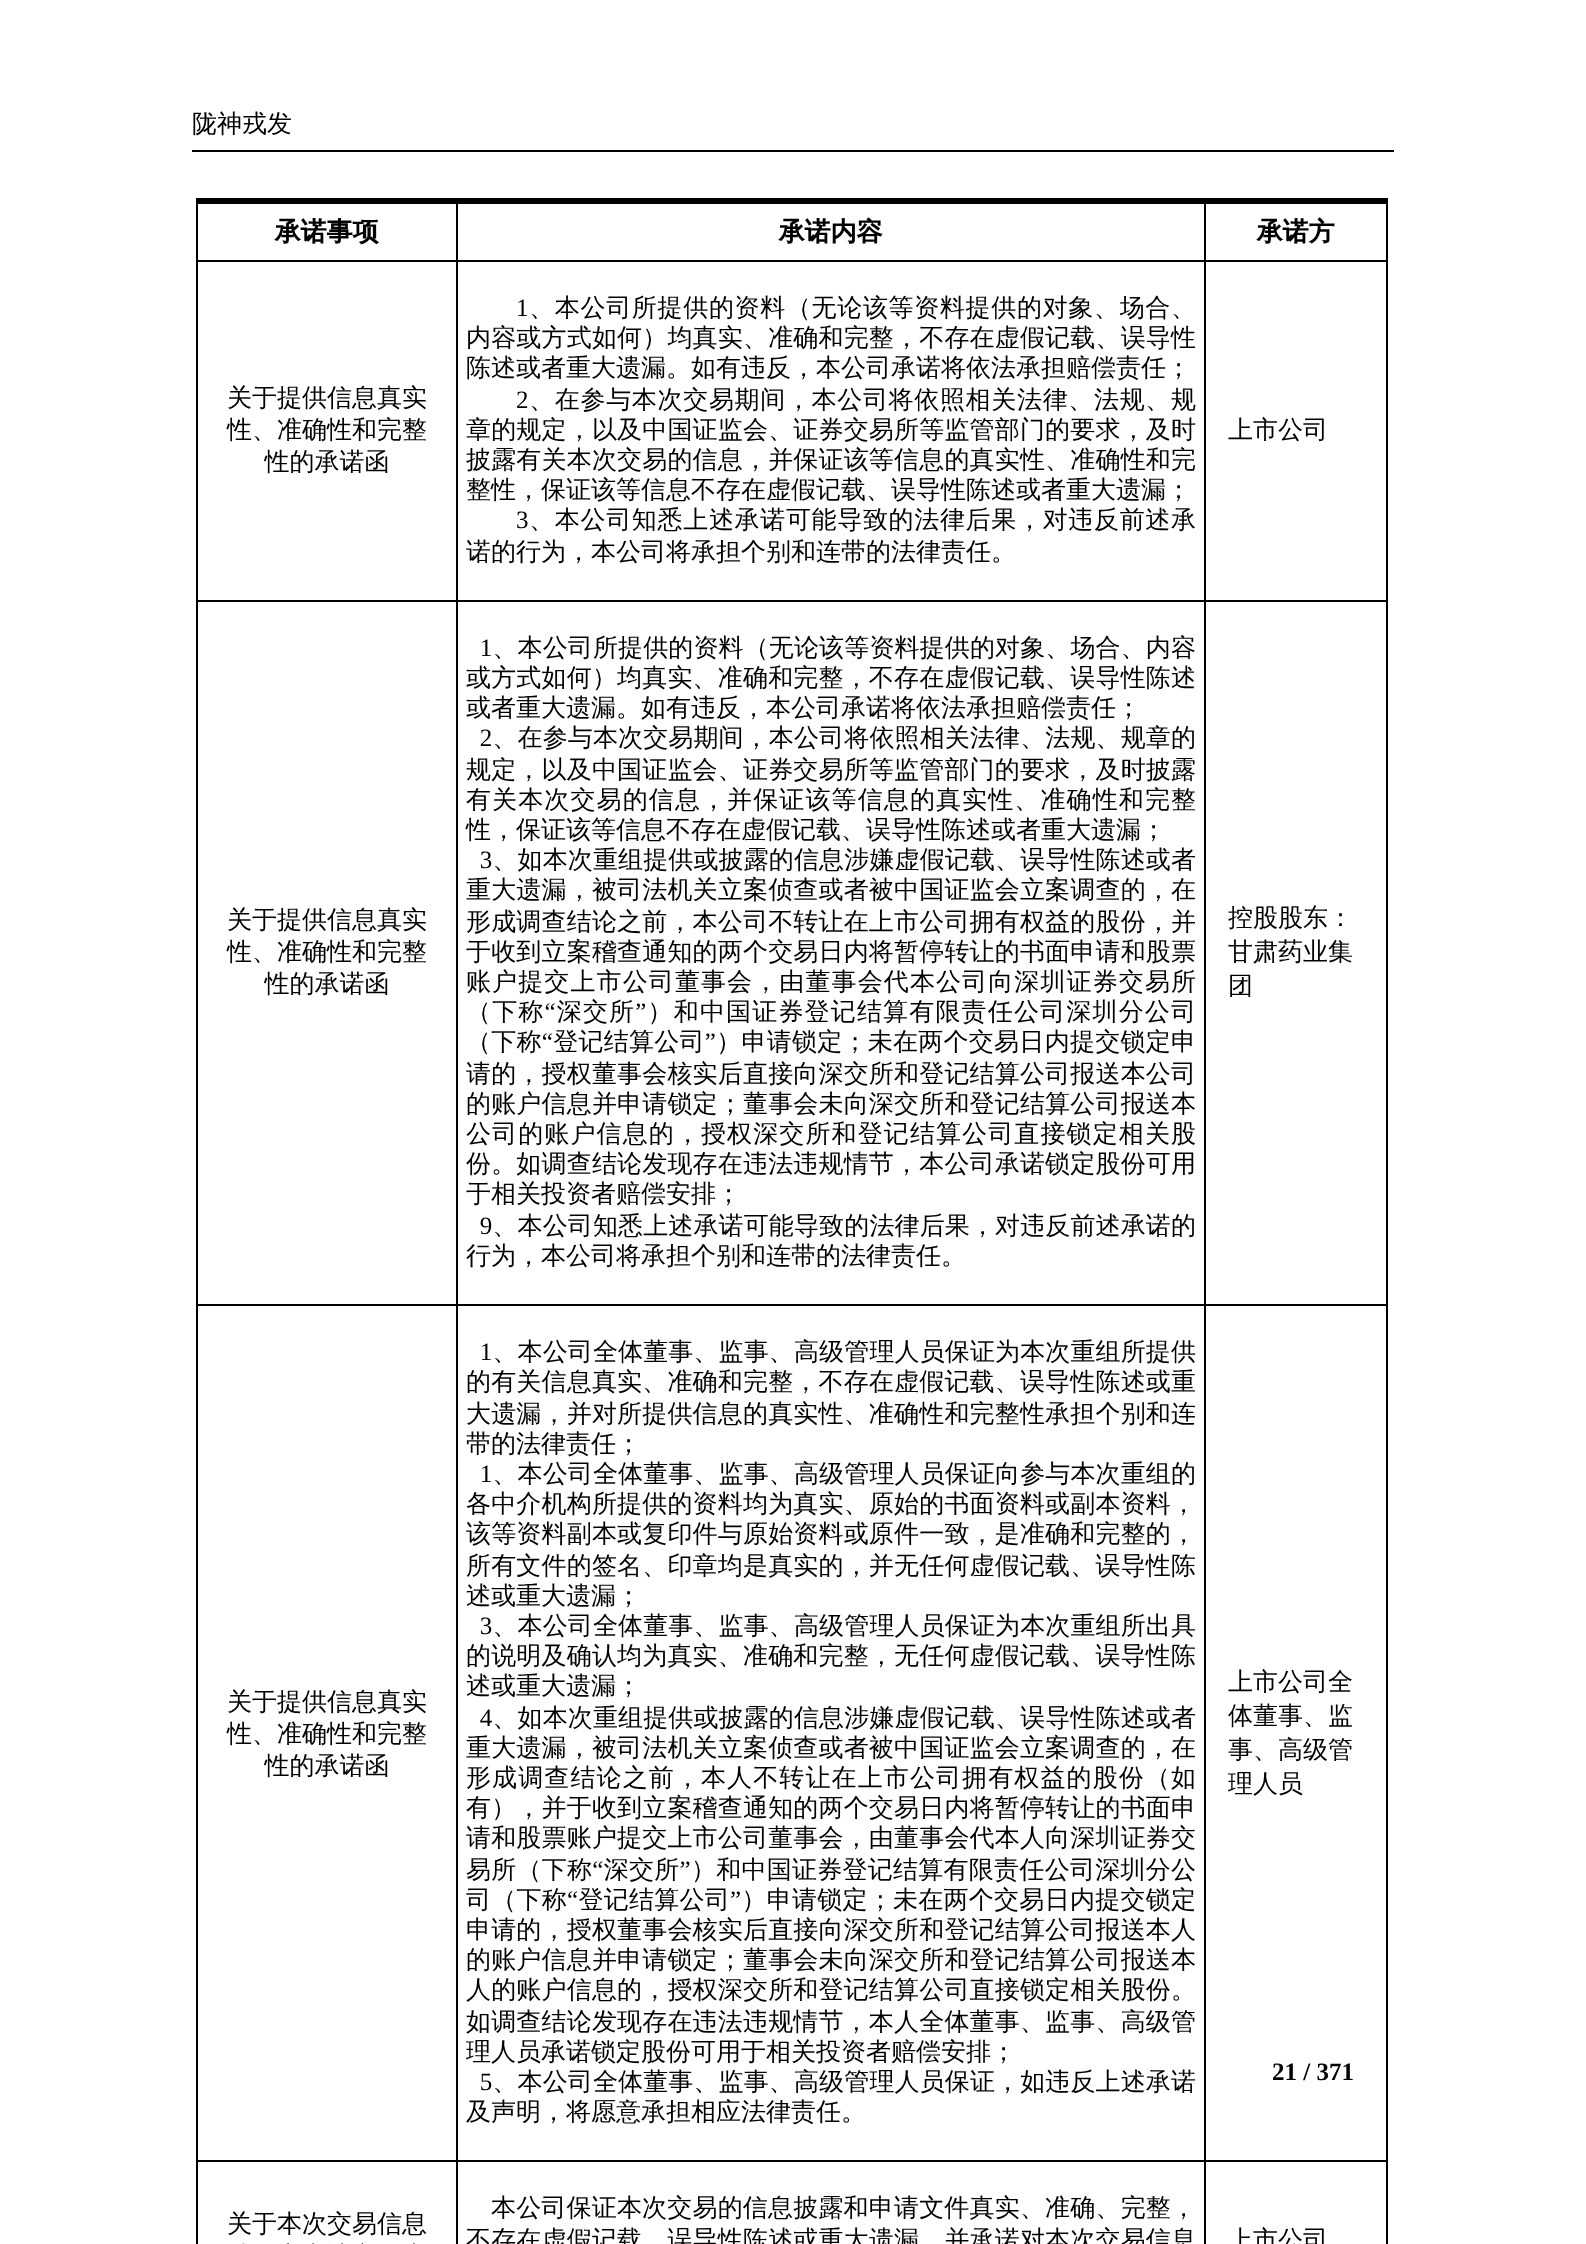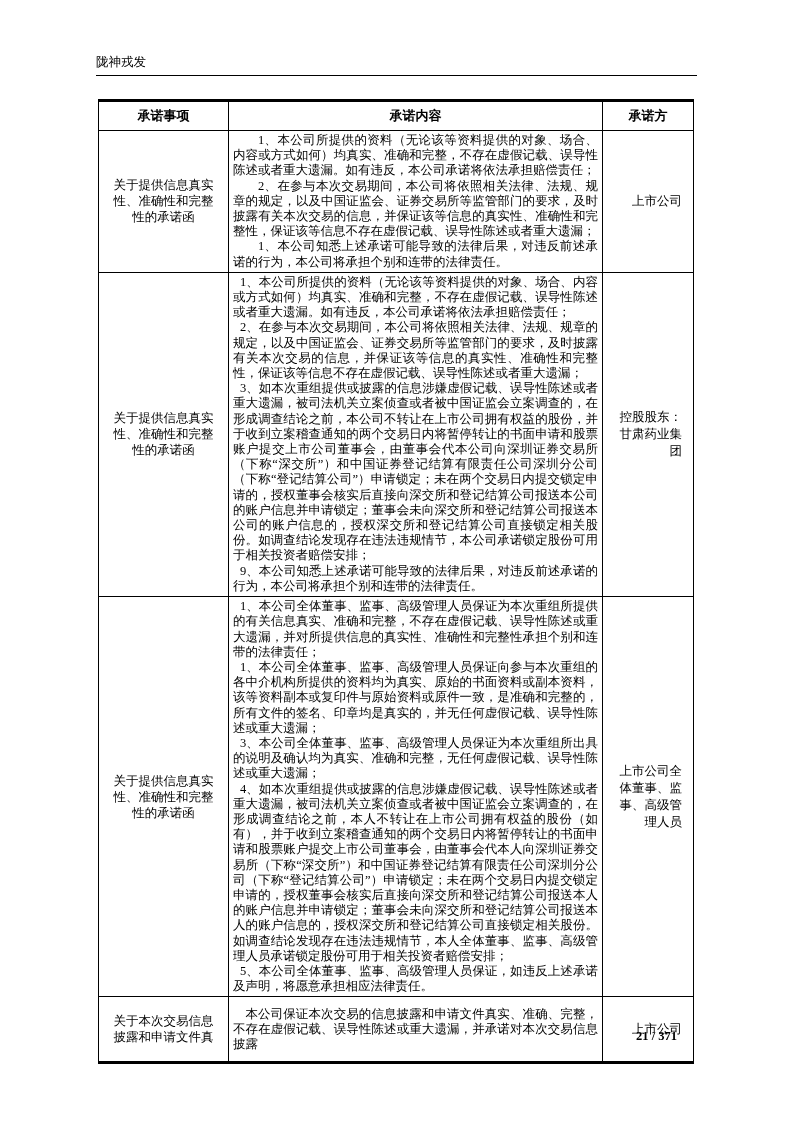--- a/index.html
+++ b/index.html
@@ -46,31 +46,31 @@
     border: 1px solid #000;
     font-size: 12.5px;
     vertical-align: middle;
   }
   td.item {
     text-align: center;
     padding: 16px 12px;
     line-height: 16px;
   }
   td.content {
-    padding: 2px 4px;
+    padding: 16px 4px;
     line-height: 15.2px;
     text-align: justify;
     margin-top: 27px;
   }
   td.content p { margin: 0; padding: 0; }
   .ind2  { text-indent: 2em; }
   .ind1  { text-indent: 1em; }
   .ind05 { text-indent: 0.55em; }
   td.party {
-    text-align: right;
+    text-align: left;
     padding: 4px 11px;
     line-height: 17px;
   }
   table.commitments tbody tr:last-child td { border-bottom: 3px solid #000; }
   .page-number {
     position: absolute;
     top: 1029px;
     right: 116px;
     font-size: 12.5px;
     font-weight: bold;
@@ -98,21 +98,21 @@
         <th>承诺内容</th>
         <th>承诺方</th>
       </tr>
     </thead>
     <tbody>
       <tr>
         <td class="item">关于提供信息真实性、准确性和完整性的承诺函</td>
         <td class="content">
           <p class="ind2">1、本公司所提供的资料（无论该等资料提供的对象、场合、内容或方式如何）均真实、准确和完整，不存在虚假记载、误导性陈述或者重大遗漏。如有违反，本公司承诺将依法承担赔偿责任；</p>
           <p class="ind2">2、在参与本次交易期间，本公司将依照相关法律、法规、规章的规定，以及中国证监会、证券交易所等监管部门的要求，及时披露有关本次交易的信息，并保证该等信息的真实性、准确性和完整性，保证该等信息不存在虚假记载、误导性陈述或者重大遗漏；</p>
-          <p class="ind2">1、本公司知悉上述承诺可能导致的法律后果，对违反前述承诺的行为，本公司将承担个别和连带的法律责任。</p>
+          <p class="ind2">3、本公司知悉上述承诺可能导致的法律后果，对违反前述承诺的行为，本公司将承担个别和连带的法律责任。</p>
         </td>
         <td class="party">上市公司</td>
       </tr>
       <tr>
         <td class="item">关于提供信息真实性、准确性和完整性的承诺函</td>
         <td class="content">
           <p class="ind05">1、本公司所提供的资料（无论该等资料提供的对象、场合、内容或方式如何）均真实、准确和完整，不存在虚假记载、误导性陈述或者重大遗漏。如有违反，本公司承诺将依法承担赔偿责任；</p>
           <p class="ind05">2、在参与本次交易期间，本公司将依照相关法律、法规、规章的规定，以及中国证监会、证券交易所等监管部门的要求，及时披露有关本次交易的信息，并保证该等信息的真实性、准确性和完整性，保证该等信息不存在虚假记载、误导性陈述或者重大遗漏；</p>
           <p class="ind05">3、如本次重组提供或披露的信息涉嫌虚假记载、误导性陈述或者重大遗漏，被司法机关立案侦查或者被中国证监会立案调查的，在形成调查结论之前，本公司不转让在上市公司拥有权益的股份，并于收到立案稽查通知的两个交易日内将暂停转让的书面申请和股票账户提交上市公司董事会，由董事会代本公司向深圳证券交易所（下称“深交所”）和中国证券登记结算有限责任公司深圳分公司（下称“登记结算公司”）申请锁定；未在两个交易日内提交锁定申请的，授权董事会核实后直接向深交所和登记结算公司报送本公司的账户信息并申请锁定；董事会未向深交所和登记结算公司报送本公司的账户信息的，授权深交所和登记结算公司直接锁定相关股份。如调查结论发现存在违法违规情节，本公司承诺锁定股份可用于相关投资者赔偿安排；</p>
           <p class="ind05">9、本公司知悉上述承诺可能导致的法律后果，对违反前述承诺的行为，本公司将承担个别和连带的法律责任。</p>

